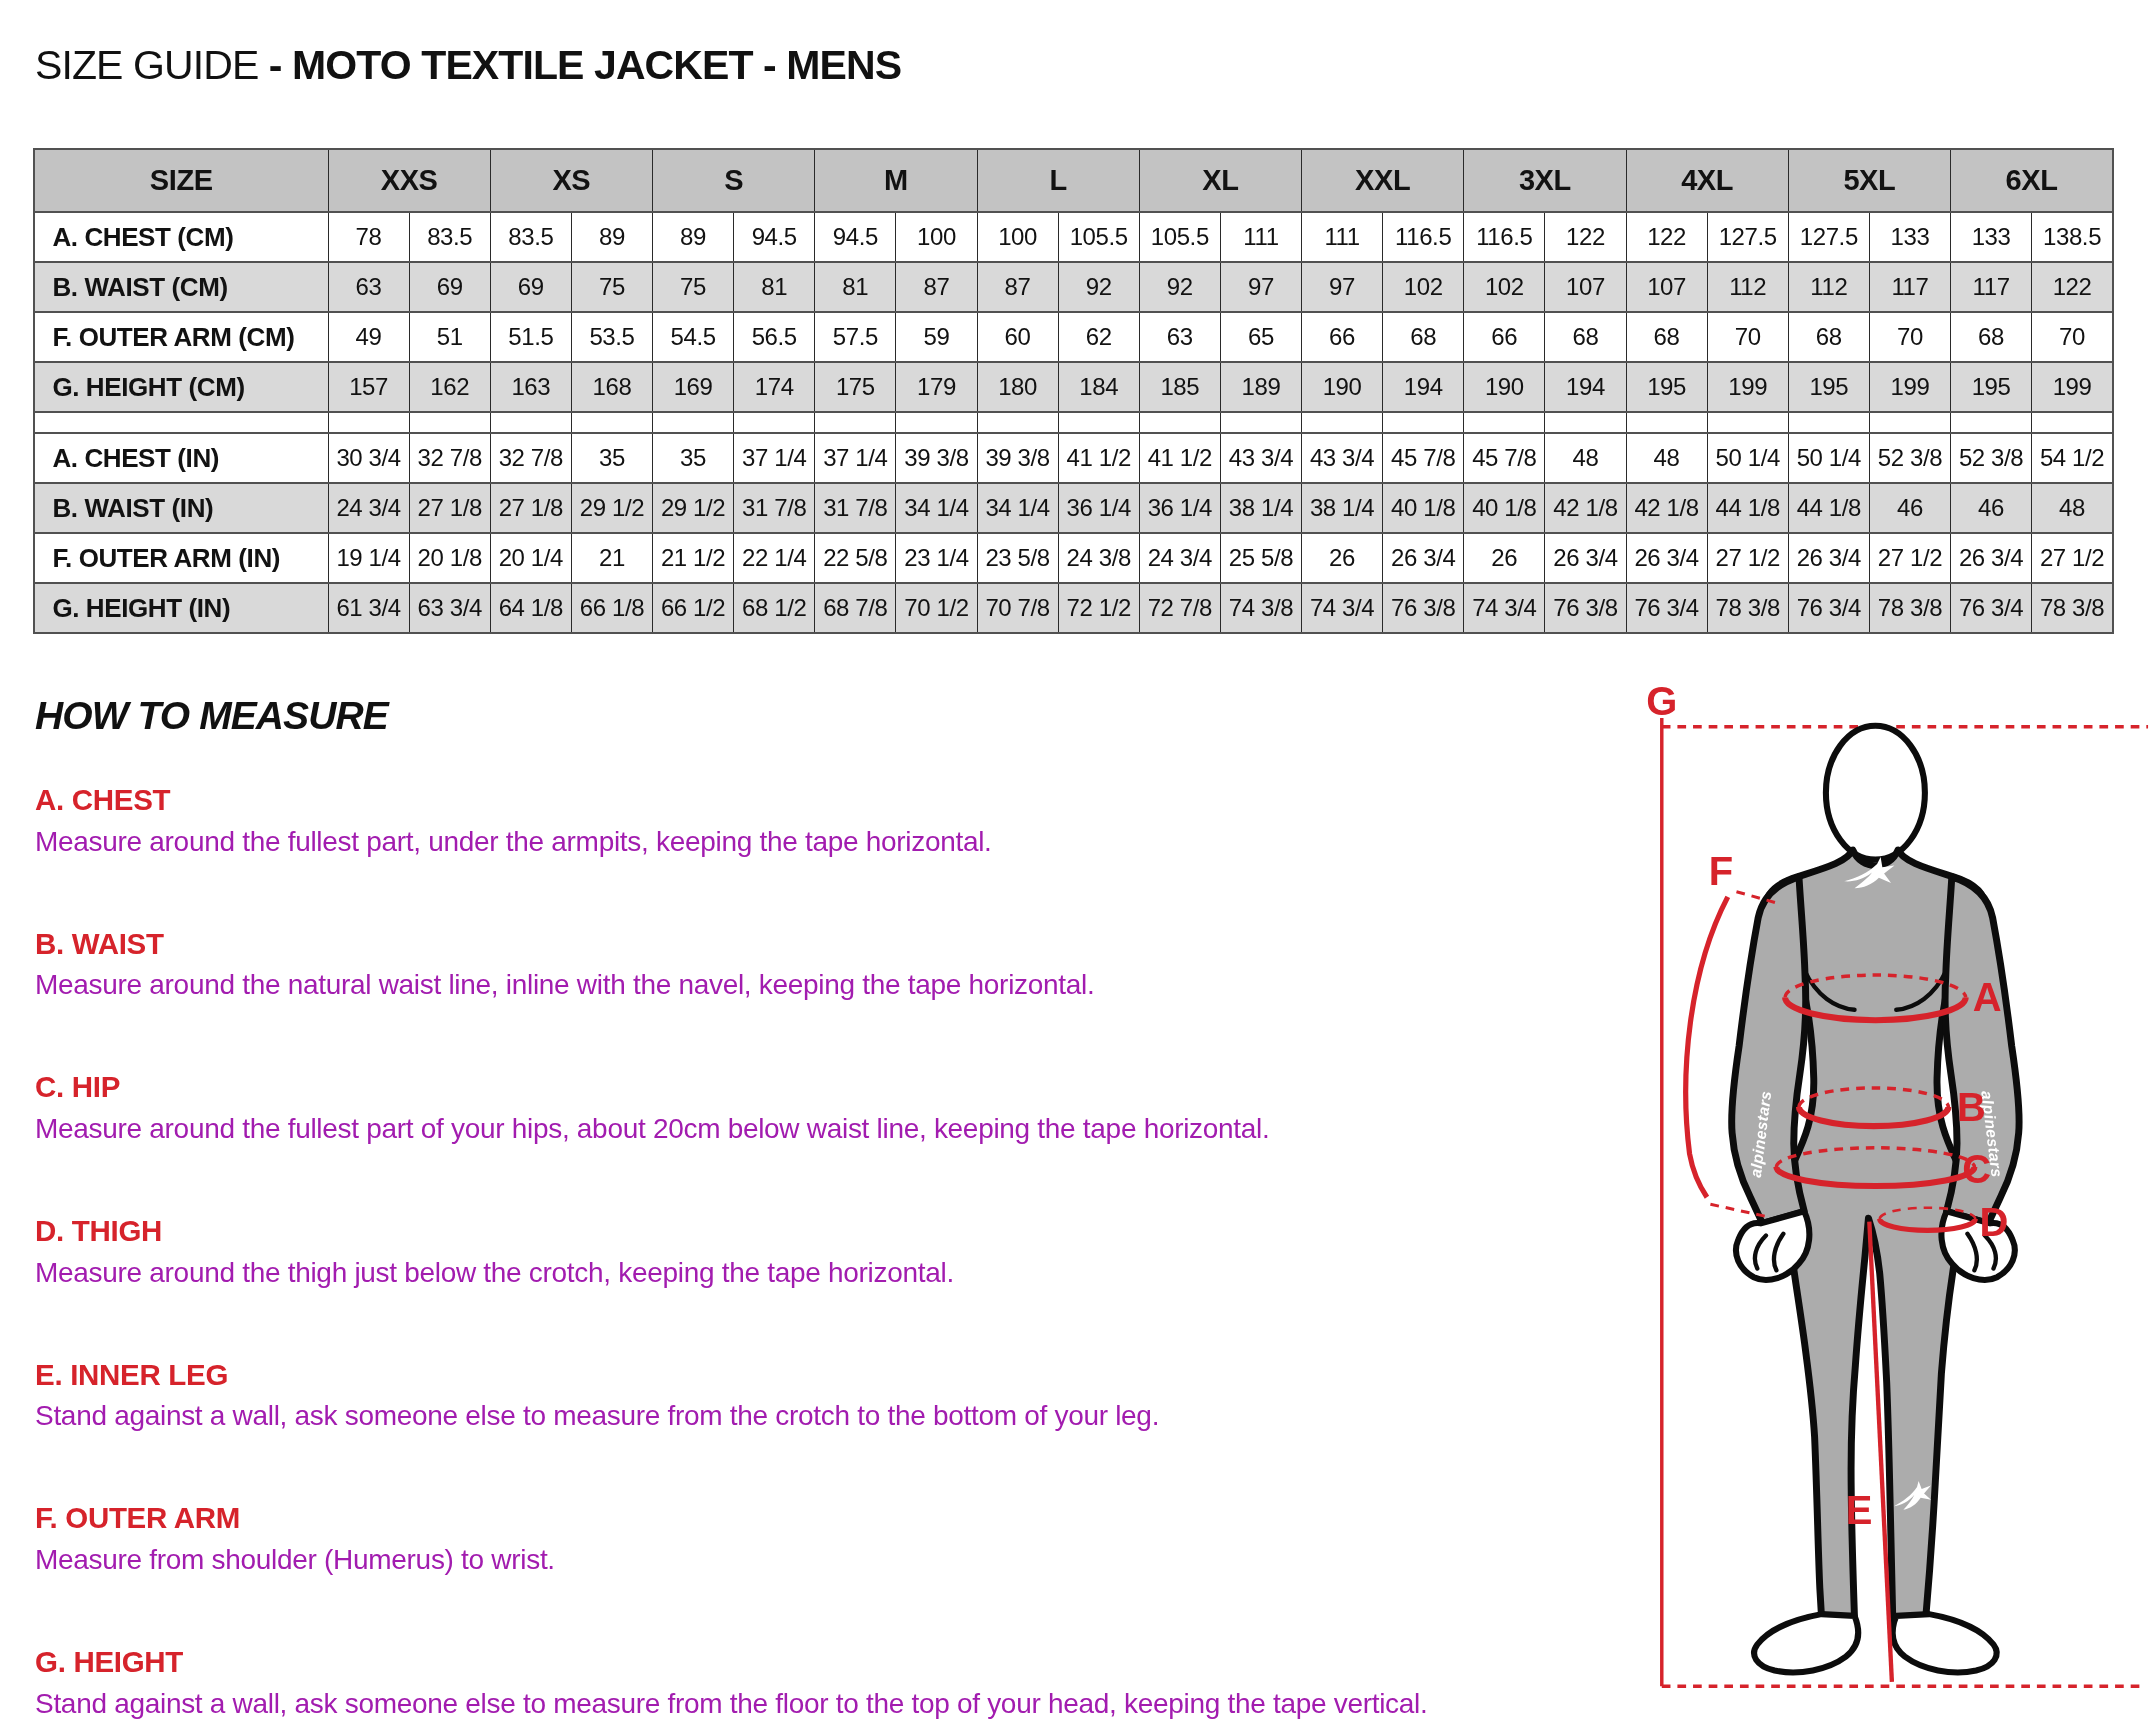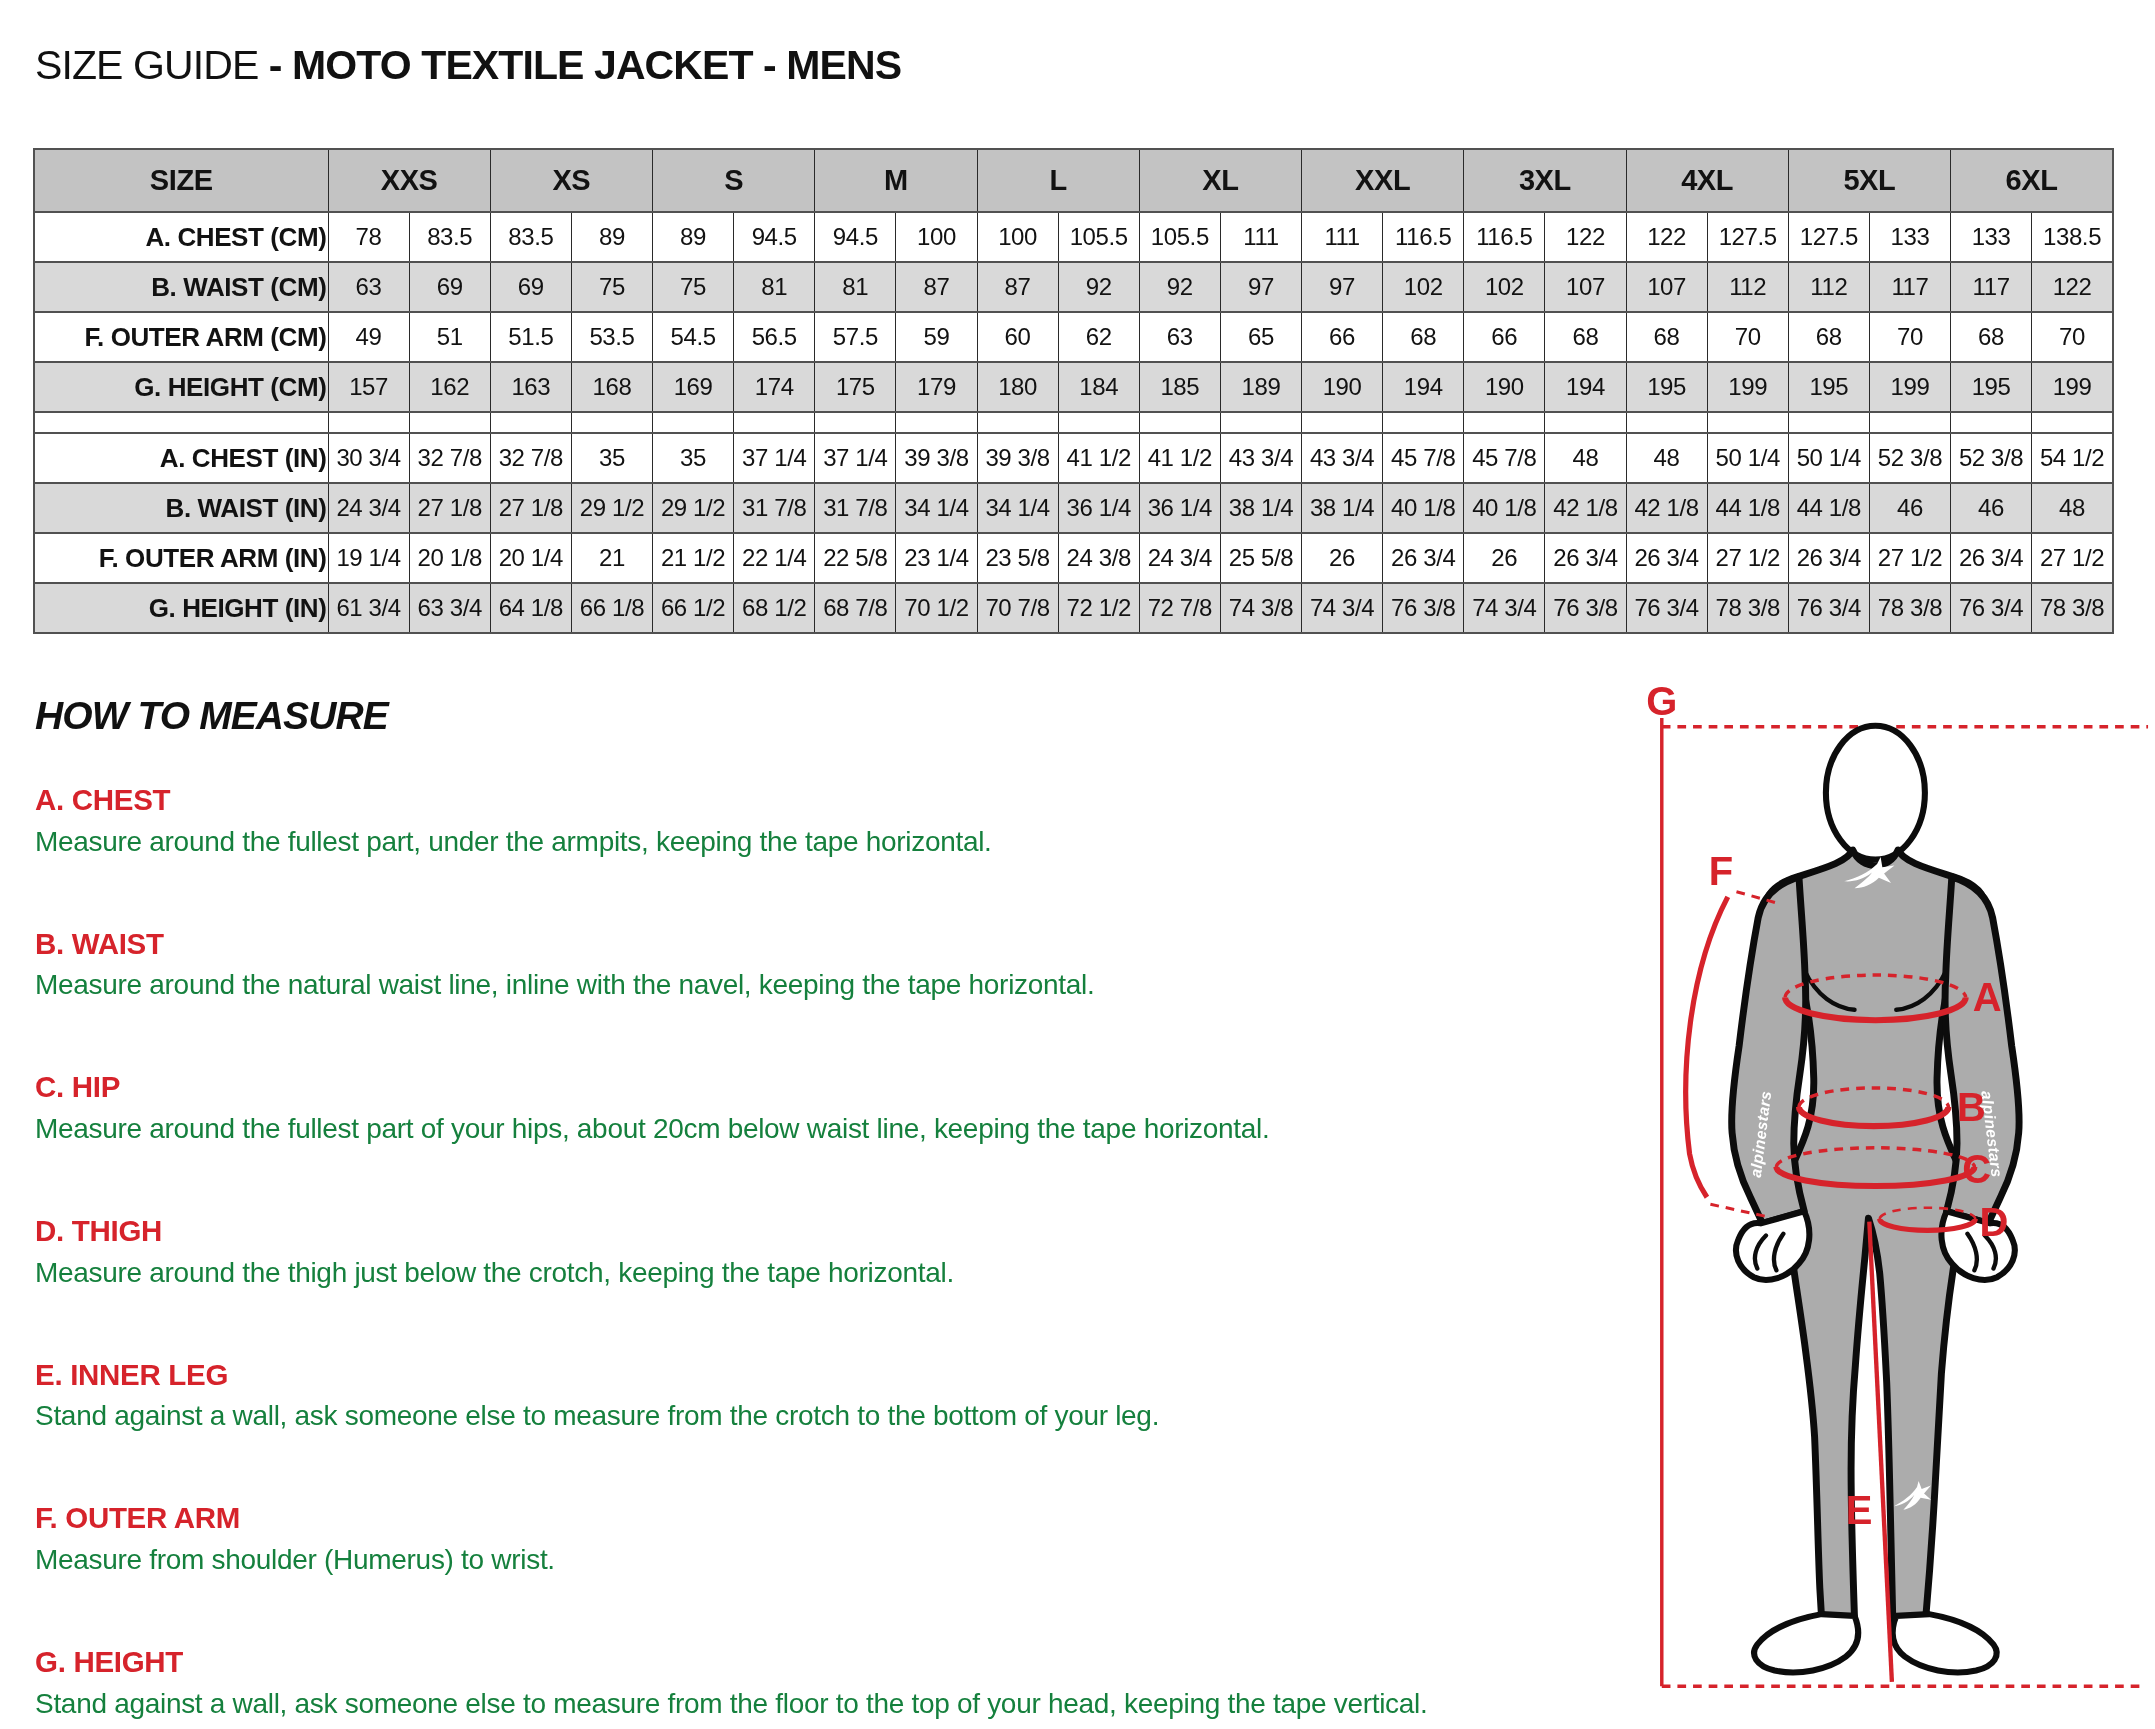--- a/index.html
+++ b/index.html
@@ -40,30 +40,30 @@
   .size-table thead tr{height:63px;}
   .size-table thead th{
     background:var(--header-bg);font-size:29px;font-weight:700;text-align:center;
     letter-spacing:-0.4px;
   }
   .size-table tbody tr{height:50px;}
   .size-table tbody tr.odd{background:#ffffff;}
   .size-table tbody tr.even{background:var(--stripe-bg);}
   .size-table tbody tr.spacer{height:21px;background:#ffffff;}
   .row-label{
-    text-align:right;padding-left:17.4px;font-size:26px;font-weight:700;letter-spacing:-0.4px;
+    text-align:left;padding-left:17.4px;font-size:26px;font-weight:700;letter-spacing:-0.4px;
   }
   .val{text-align:center;font-size:24px;font-weight:400;letter-spacing:-0.4px;}
   
   .htm{position:absolute;left:35px;top:694px;width:1564px;}
   .htm h2{margin:0;font-size:39px;font-weight:700;letter-spacing:-0.9px;color:#111;font-style:italic;}
   #sections{margin-top:45px;}
   .sec + .sec{margin-top:69px;}
   .sec h3{margin:0;font-size:29.5px;font-weight:700;letter-spacing:-0.3px;color:var(--red);}
-  .sec p{margin:8.7px 0 0 0;font-size:28px;letter-spacing:-0.3px;color:#15803d;white-space:nowrap;}
+  .sec p{margin:8.7px 0 0 0;font-size:28px;letter-spacing:-0.3px;color:#a21caf;white-space:nowrap;}
   
   .diagram{position:absolute;left:1634px;top:683px;width:521px;height:1046px;}
   .dlabel{fill:var(--red);font-family:"Liberation Sans",sans-serif;font-weight:700;font-size:46px;}
   .rsolid{stroke:var(--red);fill:none;}
   .rdash{stroke:var(--red);fill:none;stroke-dasharray:10 8;}
   .suit{fill:var(--gray-body);stroke:var(--outline);stroke-width:8;stroke-linejoin:round;}
   .skin{fill:#ffffff;stroke:var(--outline);stroke-width:7;stroke-linejoin:round;}
   .seam{fill:none;stroke:var(--outline);stroke-width:5;stroke-linecap:round;}
   .arm-brand{fill:#ffffff;font-family:"Liberation Sans",sans-serif;font-size:18px;font-style:italic;font-weight:700;letter-spacing:0.5px;}
 </style>

